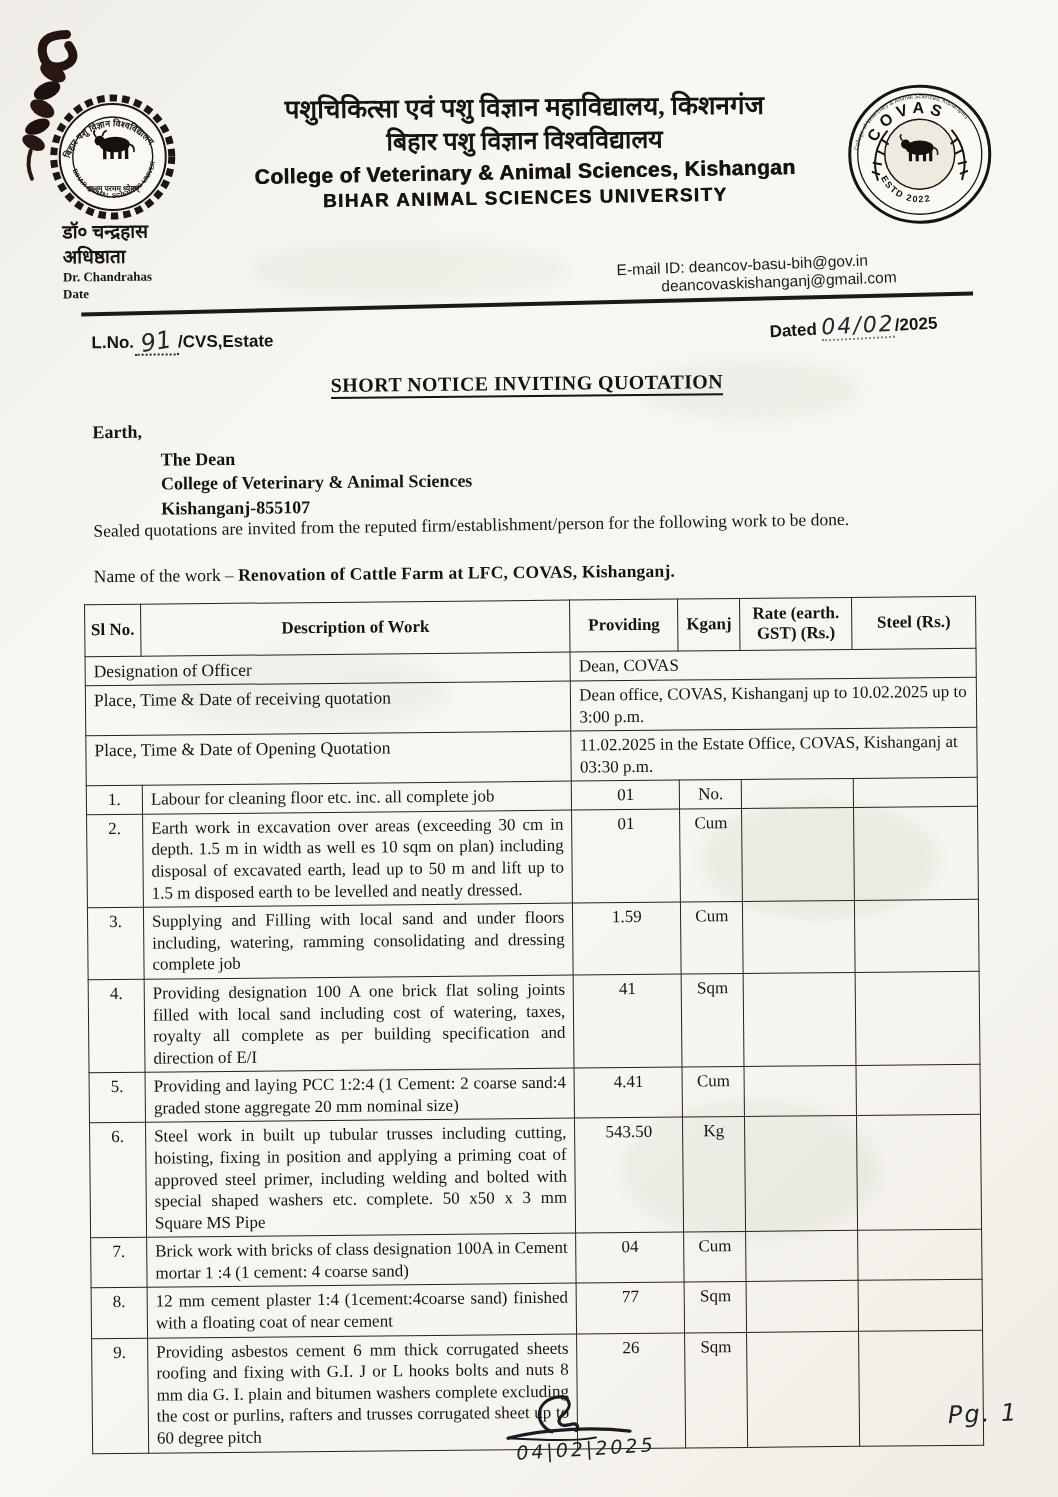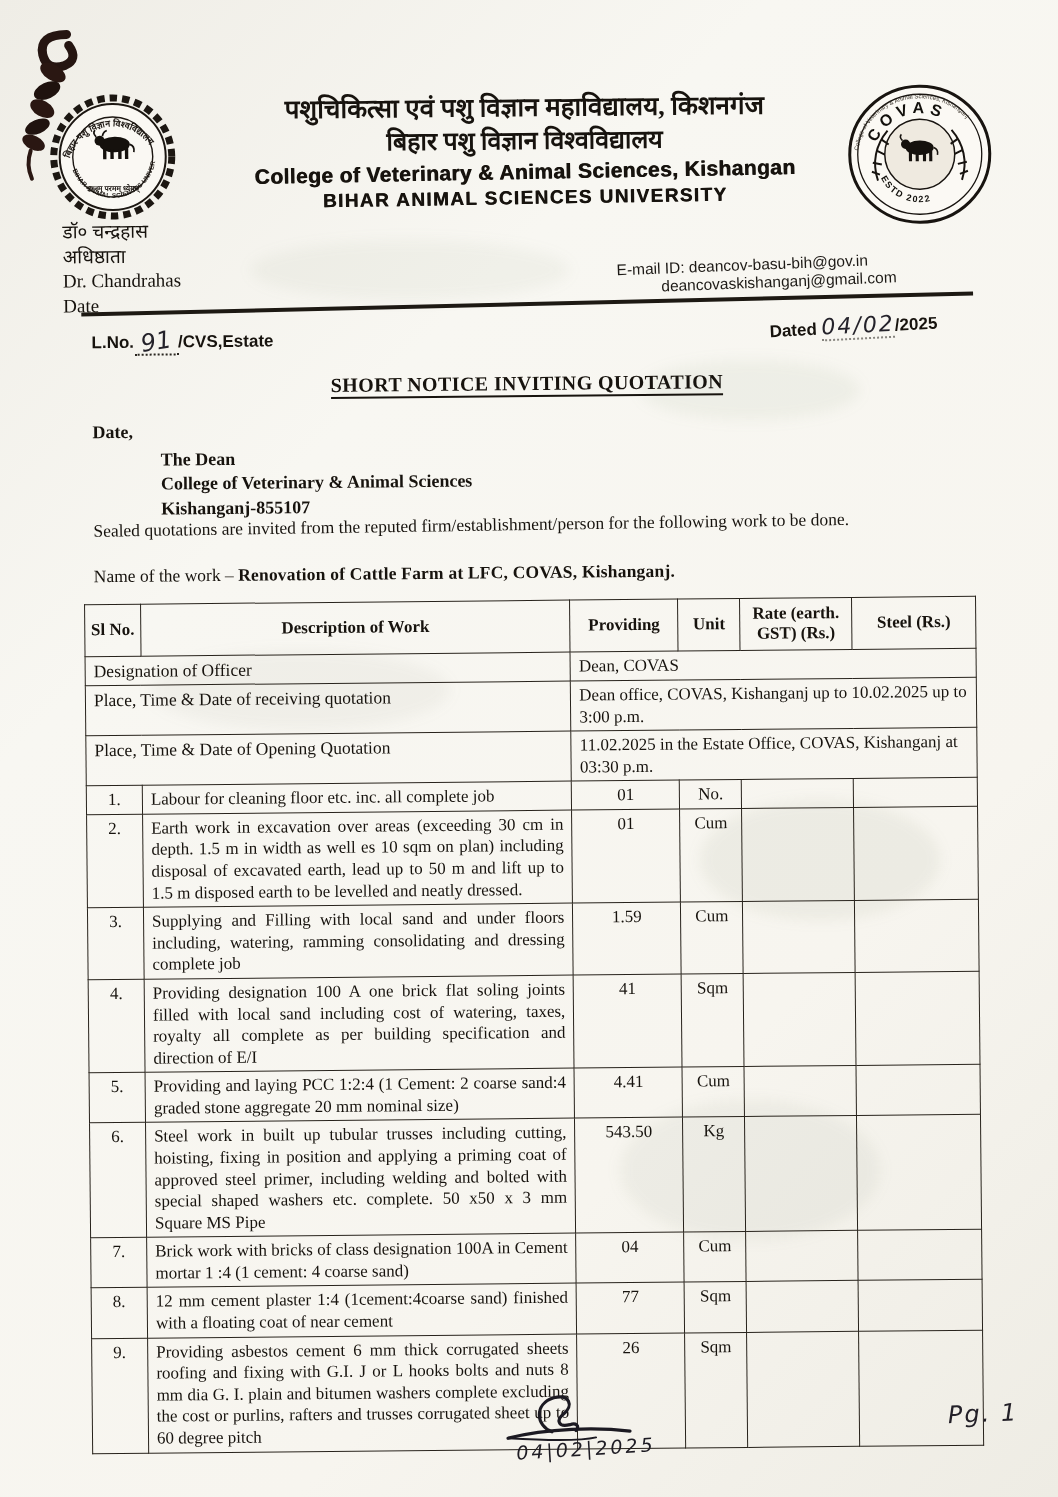--- a/index.html
+++ b/index.html
@@ -16,22 +16,22 @@
   .seal-left{position:absolute;left:50px;top:86px;}
   .seal-right{position:absolute;left:848px;top:82px;}
   .head-center{position:absolute;left:195px;top:92px;width:668px;text-align:center;}
   .hi1{font-size:26px;font-weight:bold;line-height:1.25;}
   .hi2{font-size:25px;font-weight:bold;line-height:1.25;}
   .en1{font-family:"Liberation Sans",sans-serif;font-weight:bold;font-size:21px;margin-top:4px;
        letter-spacing:.4px;text-shadow:.7px 0 0 currentColor;transform:rotate(-.5deg);}
   .en2{font-family:"Liberation Sans",sans-serif;font-weight:bold;font-size:19px;margin-top:3px;
        letter-spacing:1.4px;text-shadow:.5px 0 0 currentColor;transform:rotate(-.4deg);}
   .officer{position:absolute;left:66px;top:216px;font-size:19px;line-height:1.3;}
-  .officer .hin{font-weight:normal;}
-  .officer .eng{font-weight:normal;font-size:19px;}
+  .officer .hin{font-weight:bold;}
+  .officer .eng{font-weight:bold;font-size:13px;}
   .emails{position:absolute;left:620px;top:258px;font-family:"Liberation Sans",sans-serif;
           font-size:15.5px;transform:rotate(-1.7deg);color:#1d1a16;}
   .emails .l2{margin-left:44px;}
   .rule{position:absolute;left:84px;top:302px;width:892px;height:3.5px;background:#1d1913;transform:rotate(-.8deg);}
 
   
   .refline{position:absolute;left:94px;top:322px;width:880px;font-family:"Liberation Sans",sans-serif;
            font-weight:bold;font-size:17px;}
   .hand{font-family:"DejaVu Sans",sans-serif;font-style:italic;color:#24222a;font-weight:normal;}
   .lno-blank{display:inline-block;min-width:44px;border-bottom:2px dotted #2a2620;text-align:center;}
@@ -170,21 +170,21 @@
     <span class="dated">
       <span>Dated</span>
       <span class="hand">04/02</span><span>/2025</span>
     </span>
   </div>
 
   <div class="notice-title">
     <span>SHORT NOTICE INVITING QUOTATION</span>
   </div>
 
-  <div class="from-label">Date,</div>
+  <div class="from-label">Earth,</div>
   <div class="from-lines">
     <div>The Dean</div>
     <div>College of Veterinary &amp; Animal Sciences</div>
     <div>Kishanganj-855107</div>
   </div>
 
   <div class="intro">Sealed quotations are invited from the reputed firm/establishment/person for the following work to be done.</div>
 
   <div class="workname">
     <span>Name of the work – </span><b>Renovation of Cattle Farm at LFC, COVAS, Kishanganj.</b>
@@ -215,21 +215,21 @@
           <td class="info-label" colspan="2">Place, Time &amp; Date of Opening Quotation</td>
           <td class="info-value" colspan="4">11.02.2025 in the Estate Office, COVAS, Kishanganj at 03:30 p.m.</td>
         </tr>
       </tbody>
     <thead>
       <tr>
 
       <th>Sl No.</th>
           <th>Description of Work</th>
           <th>Providing</th>
-          <th>Unit</th>
+          <th>Kganj</th>
           <th>Rate (earth. GST) (Rs.)</th>
           <th>Steel (Rs.)</th>
         </tr>
     </thead>
     <tbody>
 
         <tr>
           <td class="c-sl">1.</td>
           <td class="c-desc">Labour for cleaning floor etc. inc. all complete job</td>
           <td class="c-qty">01</td>

